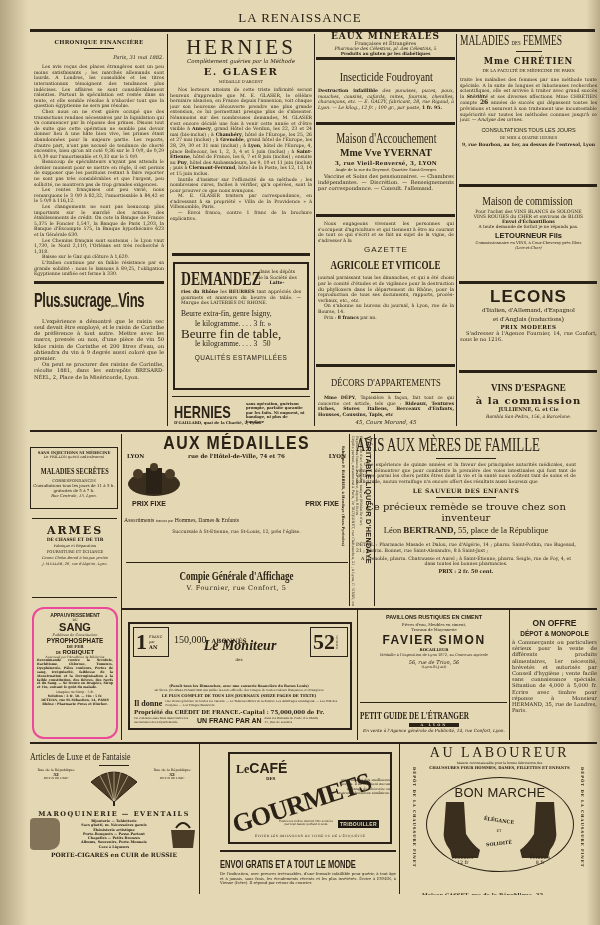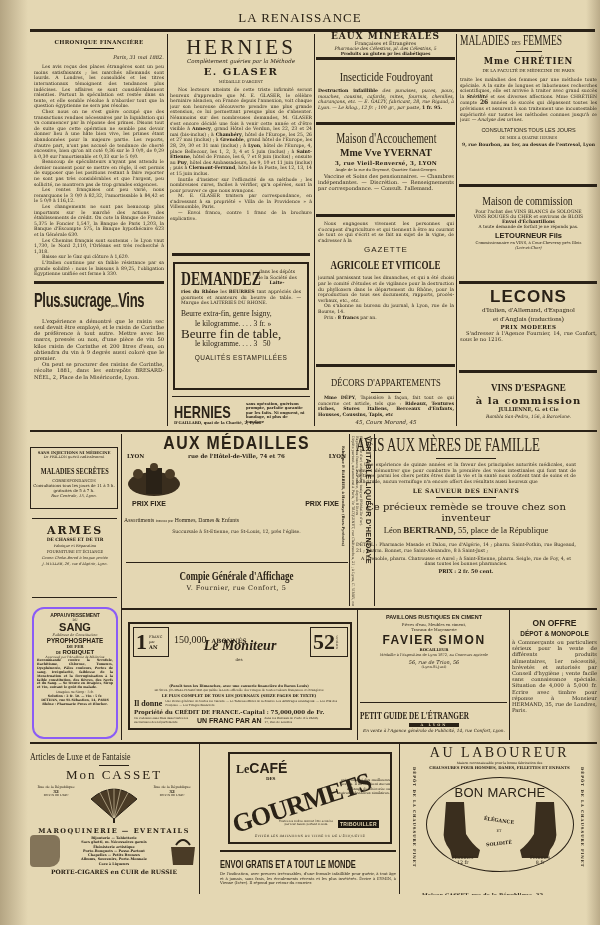--- a/index.html
+++ b/index.html
@@ -197,21 +197,21 @@
 <div class="col" style="left:30px;top:524px;width:90px;height:68px">
   <div class="b c" style="font-size:11px;letter-spacing:2px">ARMES</div>
   <div class="b c" style="font-size:4.4px">DE CHASSE ET DE TIR</div>
   <div class="c" style="font-size:3.6px;margin-top:2px">Fabrique et Réparation</div>
   <div class="c" style="font-size:3.8px;margin-top:1px">FOURNITURE ET ÉCHANGE</div>
   <div class="i c" style="font-size:3.6px;margin-top:2px">Canon Choke-Bored à longue portée</div>
   <div class="i c" style="font-size:3.6px;margin-top:2px">J. MULLER, 26, rue d'Algérie, Lyon.</div>
 </div>
 <div class="rule" style="left:32px;top:597px;width:85px;height:1px"></div>
 
-<div class="abs" style="left:32px;top:607px;width:86px;height:132px;border:2px solid #8b5cf6;border-radius:12px;padding:3px;overflow:hidden">
+<div class="abs" style="left:32px;top:607px;width:86px;height:132px;border:2px solid #ec4899;border-radius:12px;padding:3px;overflow:hidden">
   <div class="sans b c" style="font-size:5px">APPAUVRISSEMENT</div>
   <div class="c" style="font-size:3px">DU</div>
   <div class="sans b c" style="font-size:11px;line-height:11px">SANG</div>
   <div class="i c" style="font-size:3.5px">Faiblesse de Constitution</div>
   <div class="sans b c" style="font-size:6.3px">PYROPHOSPHATE</div>
   <div class="b c" style="font-size:4px">DE FER</div>
   <div class="sans b c" style="font-size:6px"><span style="font-size:3.5px">DE</span> <span>ROBIQUET</span></div>
   <div class="i c" style="font-size:3px">Approuvé par l'Académie de Médecine</div>
   <p class="b" style="font-size:3.2px;line-height:3.9px;text-align:justify">Recommandé contre la Scrofule, Rachitisme, Chlorose, Tumeurs, Dysphénorée, Pâles couleurs, Pertes de sang, Irrégularité, faiblesse de la Menstruation et la Ferruginisation à la faible constitution, des fièvres, des Nerfs et du Sang. — Se trouve en Dragées, Sirop et Vin, suivant le goût du malade.</p>
   <div class="c" style="font-size:3.2px">Dragées ou Sirop : 3 fr.</div>
@@ -335,21 +335,20 @@
   <div class="sans b c" style="font-size:8.5px">ON OFFRE</div>
   <div class="sans b c" style="font-size:6.5px;margin-top:2px;white-space:nowrap">DÉPOT &amp; MONOPOLE</div>
   <p class="small j" style="margin-top:2px">à Commerçants ou particuliers sérieux pour la vente de différents produits alimentaires, 1er nécessité, brévetés et autorisés par Conseil d'hygiène ; vente facile sans connaissance spéciale. Situation de 4,000 à 5,000 fr. Ecrire avec timbre pour réponse à Monsieur HERMAND, 35, rue de Londres, Paris.</p>
 </div>
 
 <div class="rule" style="left:30px;top:742px;width:567px;height:2px"></div>
 
 <div class="col" style="left:30px;top:745px;width:168px;height:180px">
   <div class="serif" style="font-size:11px;display:inline-block;transform:scaleX(0.72);transform-origin:left;width:240px;white-space:nowrap">Articles de Luxe et de Fantaisie</div>
   <div style="width:30px;height:1px;background:#2a2217;margin:1px auto"></div>
-  <div class="serif c" style="font-size:13px;letter-spacing:2px">Mon CASSET</div>
   <div style="display:flex;justify-content:space-between;align-items:flex-start;margin-top:2px">
     <div class="c" style="width:52px">
       <div style="font-size:3.4px">Rue de la République</div>
       <div class="b" style="font-size:4px">32</div>
       <div style="font-size:2.6px">EN SUS DE L'EAU</div>
     </div>
     <div>
       <svg width="50" height="38" viewBox="0 0 50 38">
         <path d="M25 34 L2 14 Q25 -6 48 14 Z" fill="#4a3b26" stroke="#2a2217"></path>
         <path d="M25 34 L10 6 M25 34 L18 2 M25 34 L25 1 M25 34 L32 2 M25 34 L40 6" stroke="#e4d7b3" stroke-width="0.6"></path>

